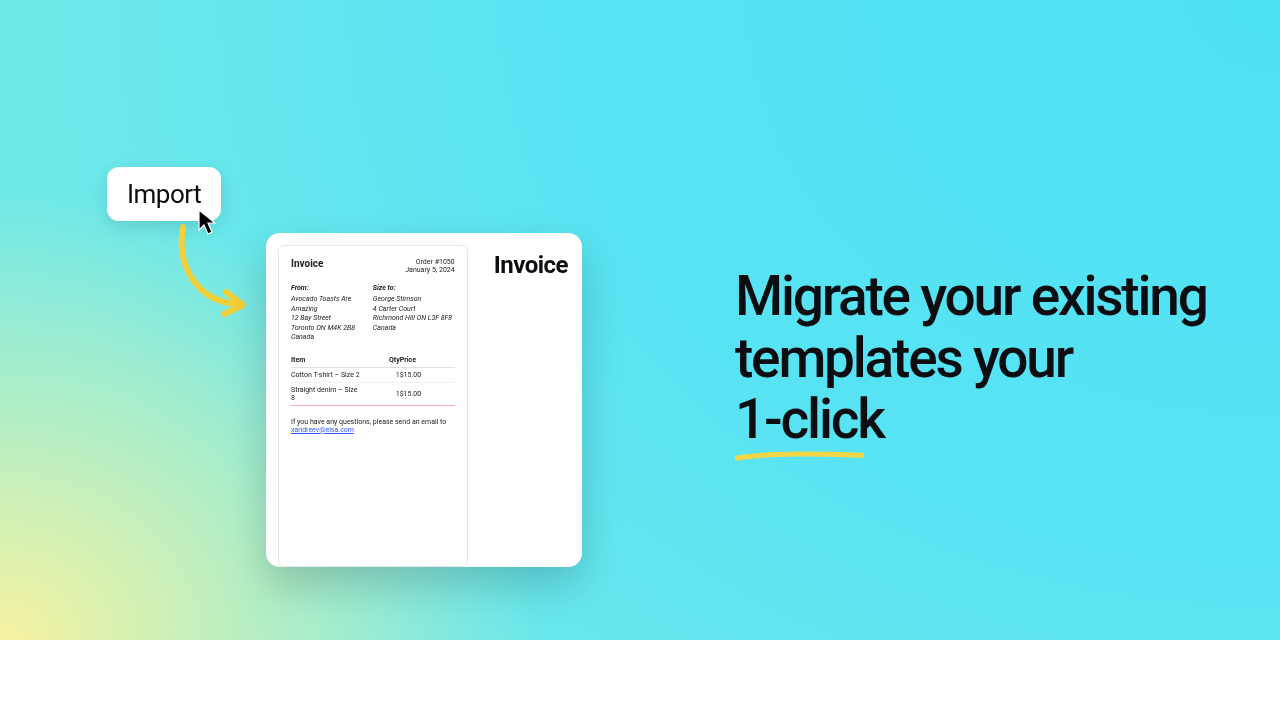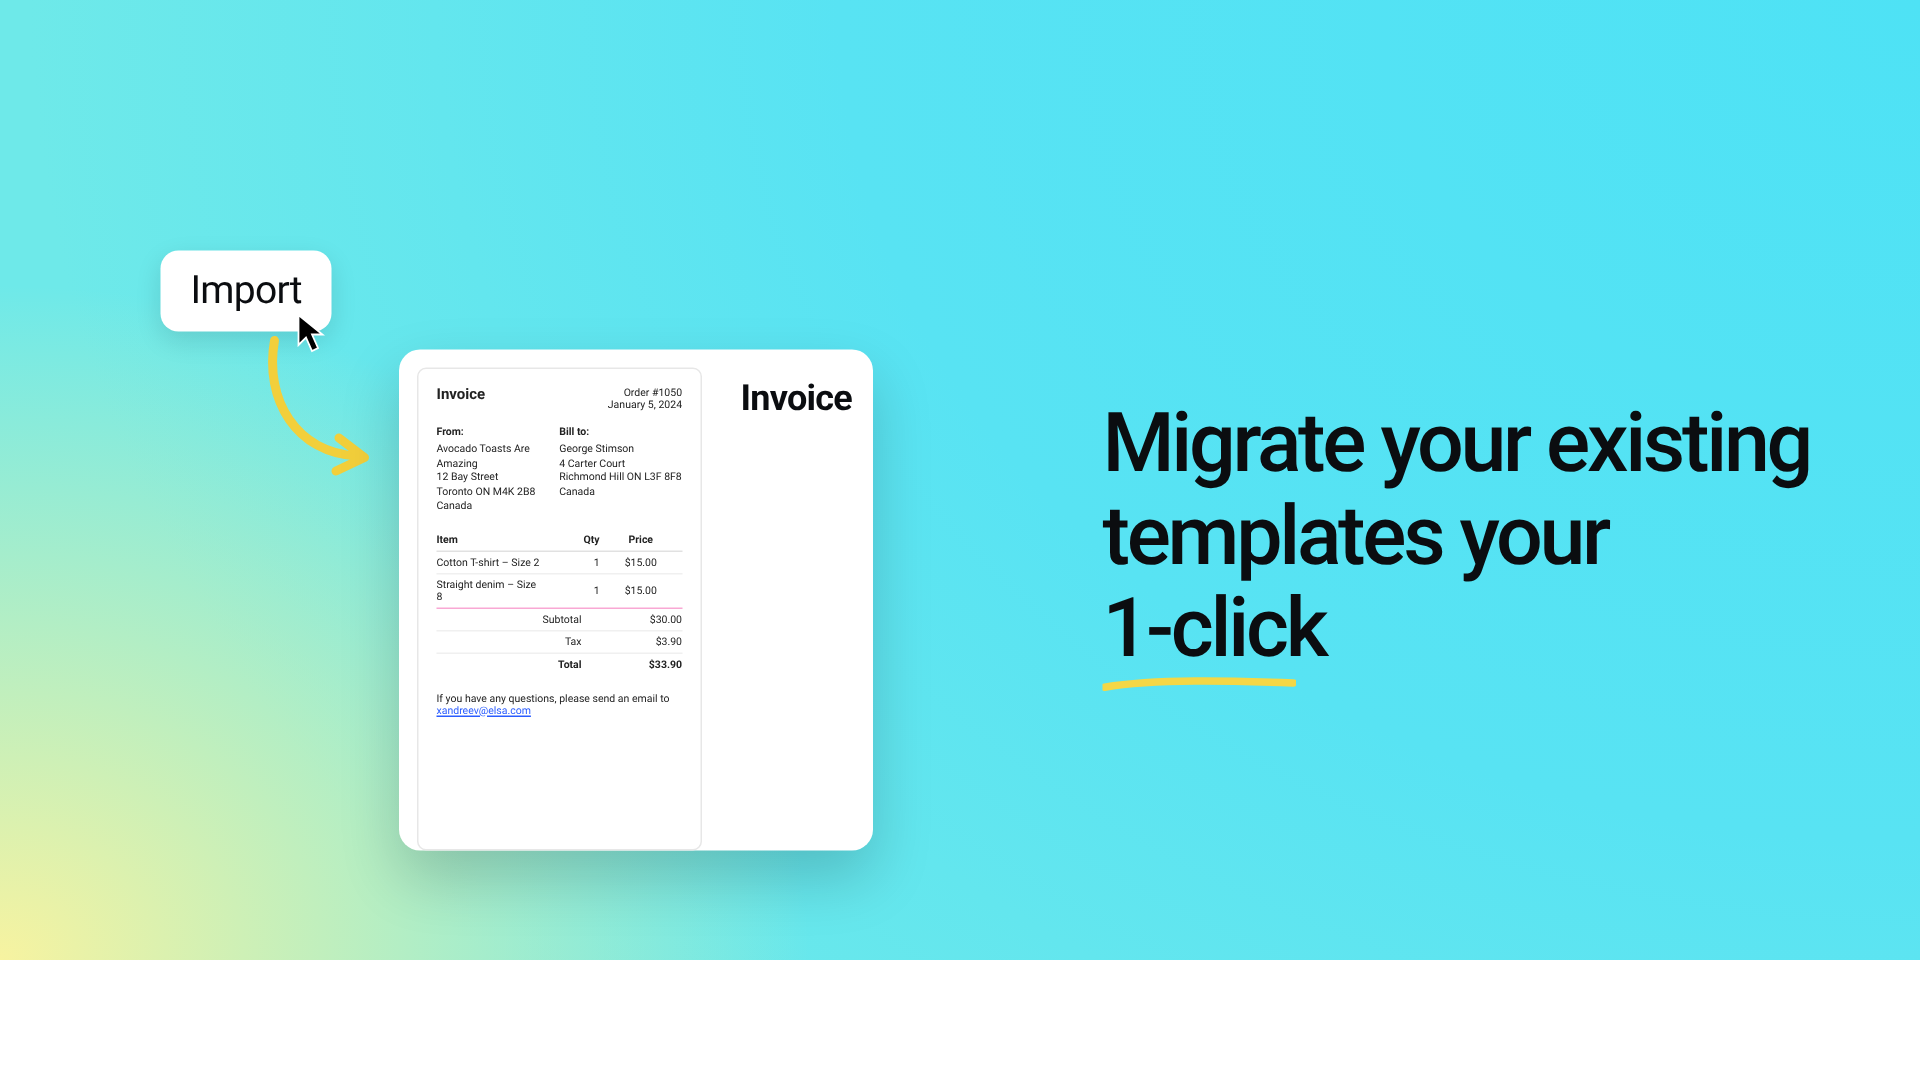--- a/index.html
+++ b/index.html
@@ -41,25 +41,25 @@
     background:#ffffff;
     padding:12px 12px 8px 12px;
     font-size:7px; color:#222; position:relative;
   }
   .doc-head { display:flex; justify-content:space-between; align-items:flex-start; }
   .doc-title { font-weight:700; font-size:10px; }
   .doc-meta { text-align:right; font-size:7px; color:#222; }
   .doc-cols { display:flex; margin-top:10px; }
   .col { width:50%; }
   .col-label { font-weight:700; font-size:7px; margin-bottom:2px; }
-  .col div { line-height:1.35; }
+  .col div { line-height:1.35;font-style:italic; }
   .tbl { width:100%; margin-top:10px; border-collapse:collapse; font-size:7px; }
   .tbl th { text-align:left; font-weight:700; padding:3px 0; border-bottom:1px solid #e1e1e1; }
   .tbl th.qty, .tbl td.qty { text-align:right; width:40px; }
-  .tbl th.price, .tbl td.price { text-align:center; width:55px; }
+  .tbl th.price, .tbl td.price { text-align:left; width:55px; }
   .tbl tbody td { padding:3px 0; border-bottom:1px solid #f0f0f0; }
   .tbl tbody tr:last-child td { border-bottom:1px solid #f9a8d4; }
   .totals { margin-top:0; }
   .totals-row { display:flex; justify-content:flex-end; font-size:7px; padding:3px 0; border-bottom:1px solid #f0f0f0;}
   .totals-row .lbl { width:60px; text-align:right; padding-right:12px;}
   .totals-row .val { width:55px; text-align:right;}
   .totals-row.grand { font-weight:700; border-bottom:none;}
   .footer-note { margin-top:12px; font-size:7px; }
   .footer-note a { color:#2a5cff; text-decoration:underline; }
   .card-caption {
@@ -108,21 +108,21 @@
 
       <div class="doc-cols">
         <div class="col">
           <div class="col-label">From:</div>
           <div>Avocado Toasts Are Amazing</div>
           <div>12 Bay Street</div>
           <div>Toronto ON M4K 2B8</div>
           <div>Canada</div>
         </div>
         <div class="col">
-          <div class="col-label">Bill to:</div>
+          <div class="col-label">Size to:</div>
           <div>George Stimson</div>
           <div>4 Carter Court</div>
           <div>Richmond Hill ON L3F 8F8</div>
           <div>Canada</div>
         </div>
       </div>
 
       <table class="tbl">
         <thead>
           <tr>
@@ -138,34 +138,20 @@
             <td class="price">$15.00</td>
           </tr>
           <tr>
             <td>Straight denim – Size 8</td>
             <td class="qty">1</td>
             <td class="price">$15.00</td>
           </tr>
         </tbody>
       </table>
 
-      <div class="totals">
-        <div class="totals-row">
-          <span class="lbl">Subtotal</span>
-          <span class="val">$30.00</span>
-        </div>
-        <div class="totals-row">
-          <span class="lbl">Tax</span>
-          <span class="val">$3.90</span>
-        </div>
-        <div class="totals-row grand">
-          <span class="lbl">Total</span>
-          <span class="val">$33.90</span>
-        </div>
-      </div>
 
       <div class="footer-note">
         <span>If you have any questions, please send an email to </span><a href="#">xandreev@elsa.com</a>
       </div>
 
     </div>
     <div class="card-caption">Invoice</div>
   </div>
 
   <div class="headline">

